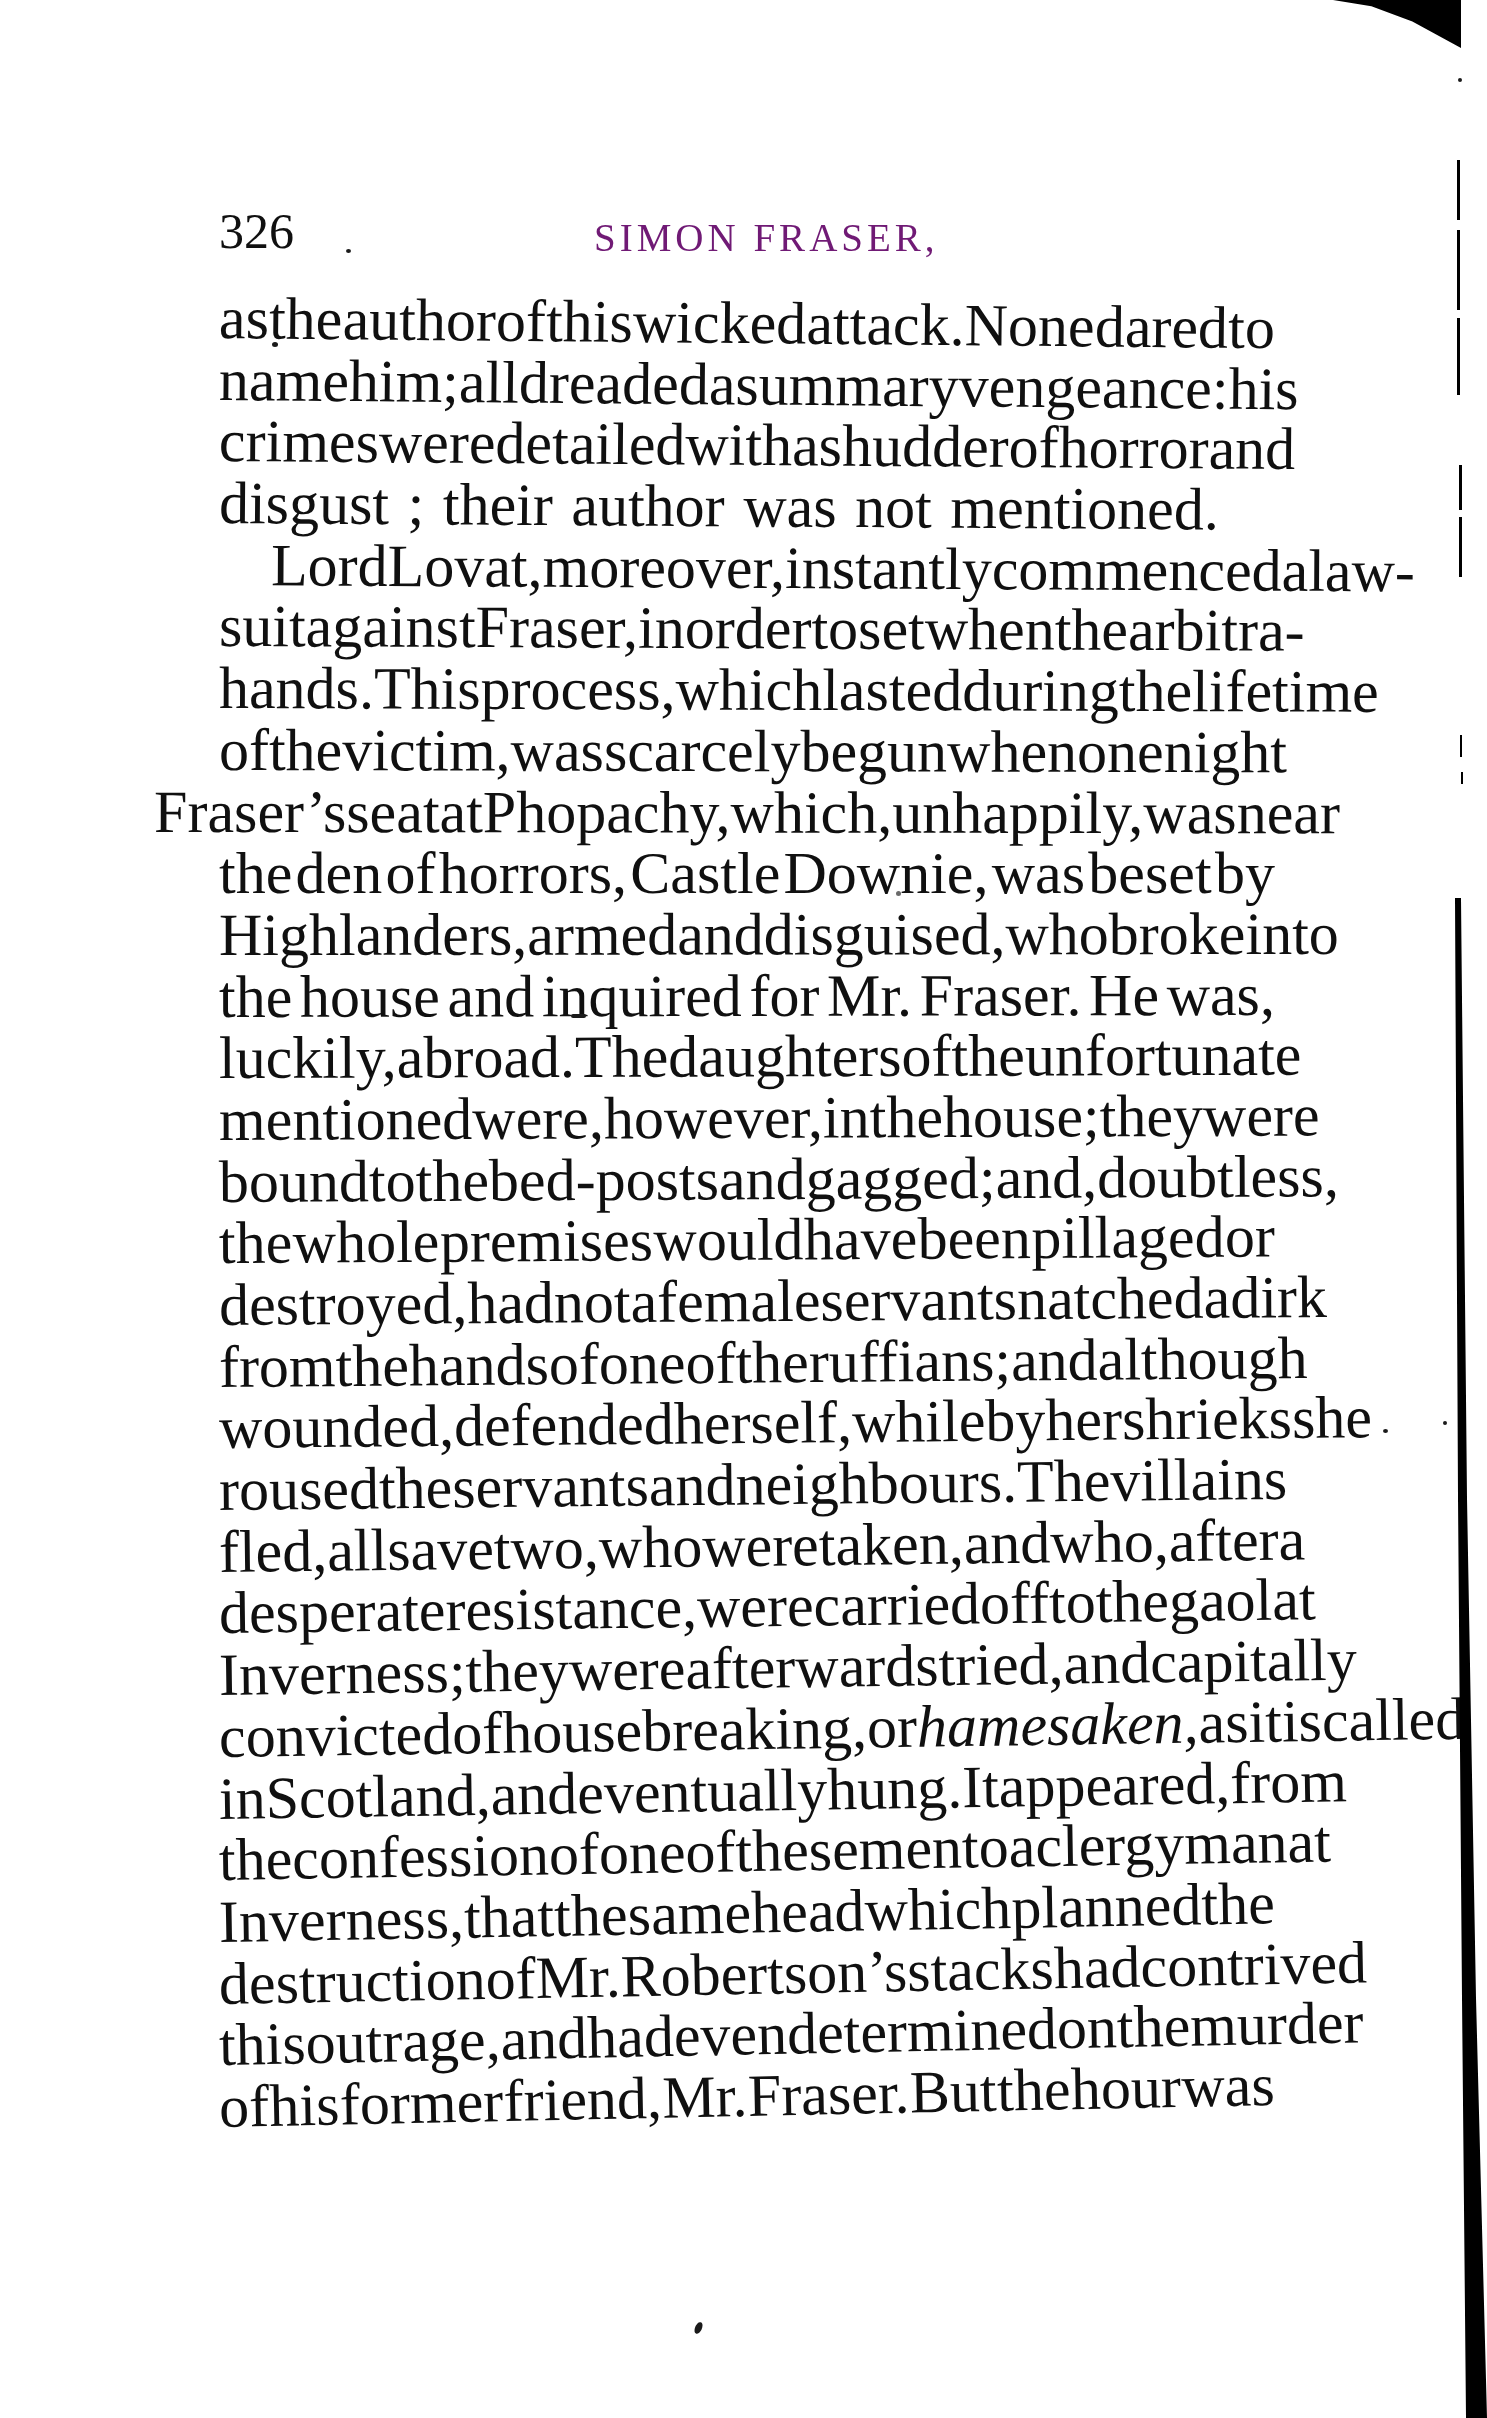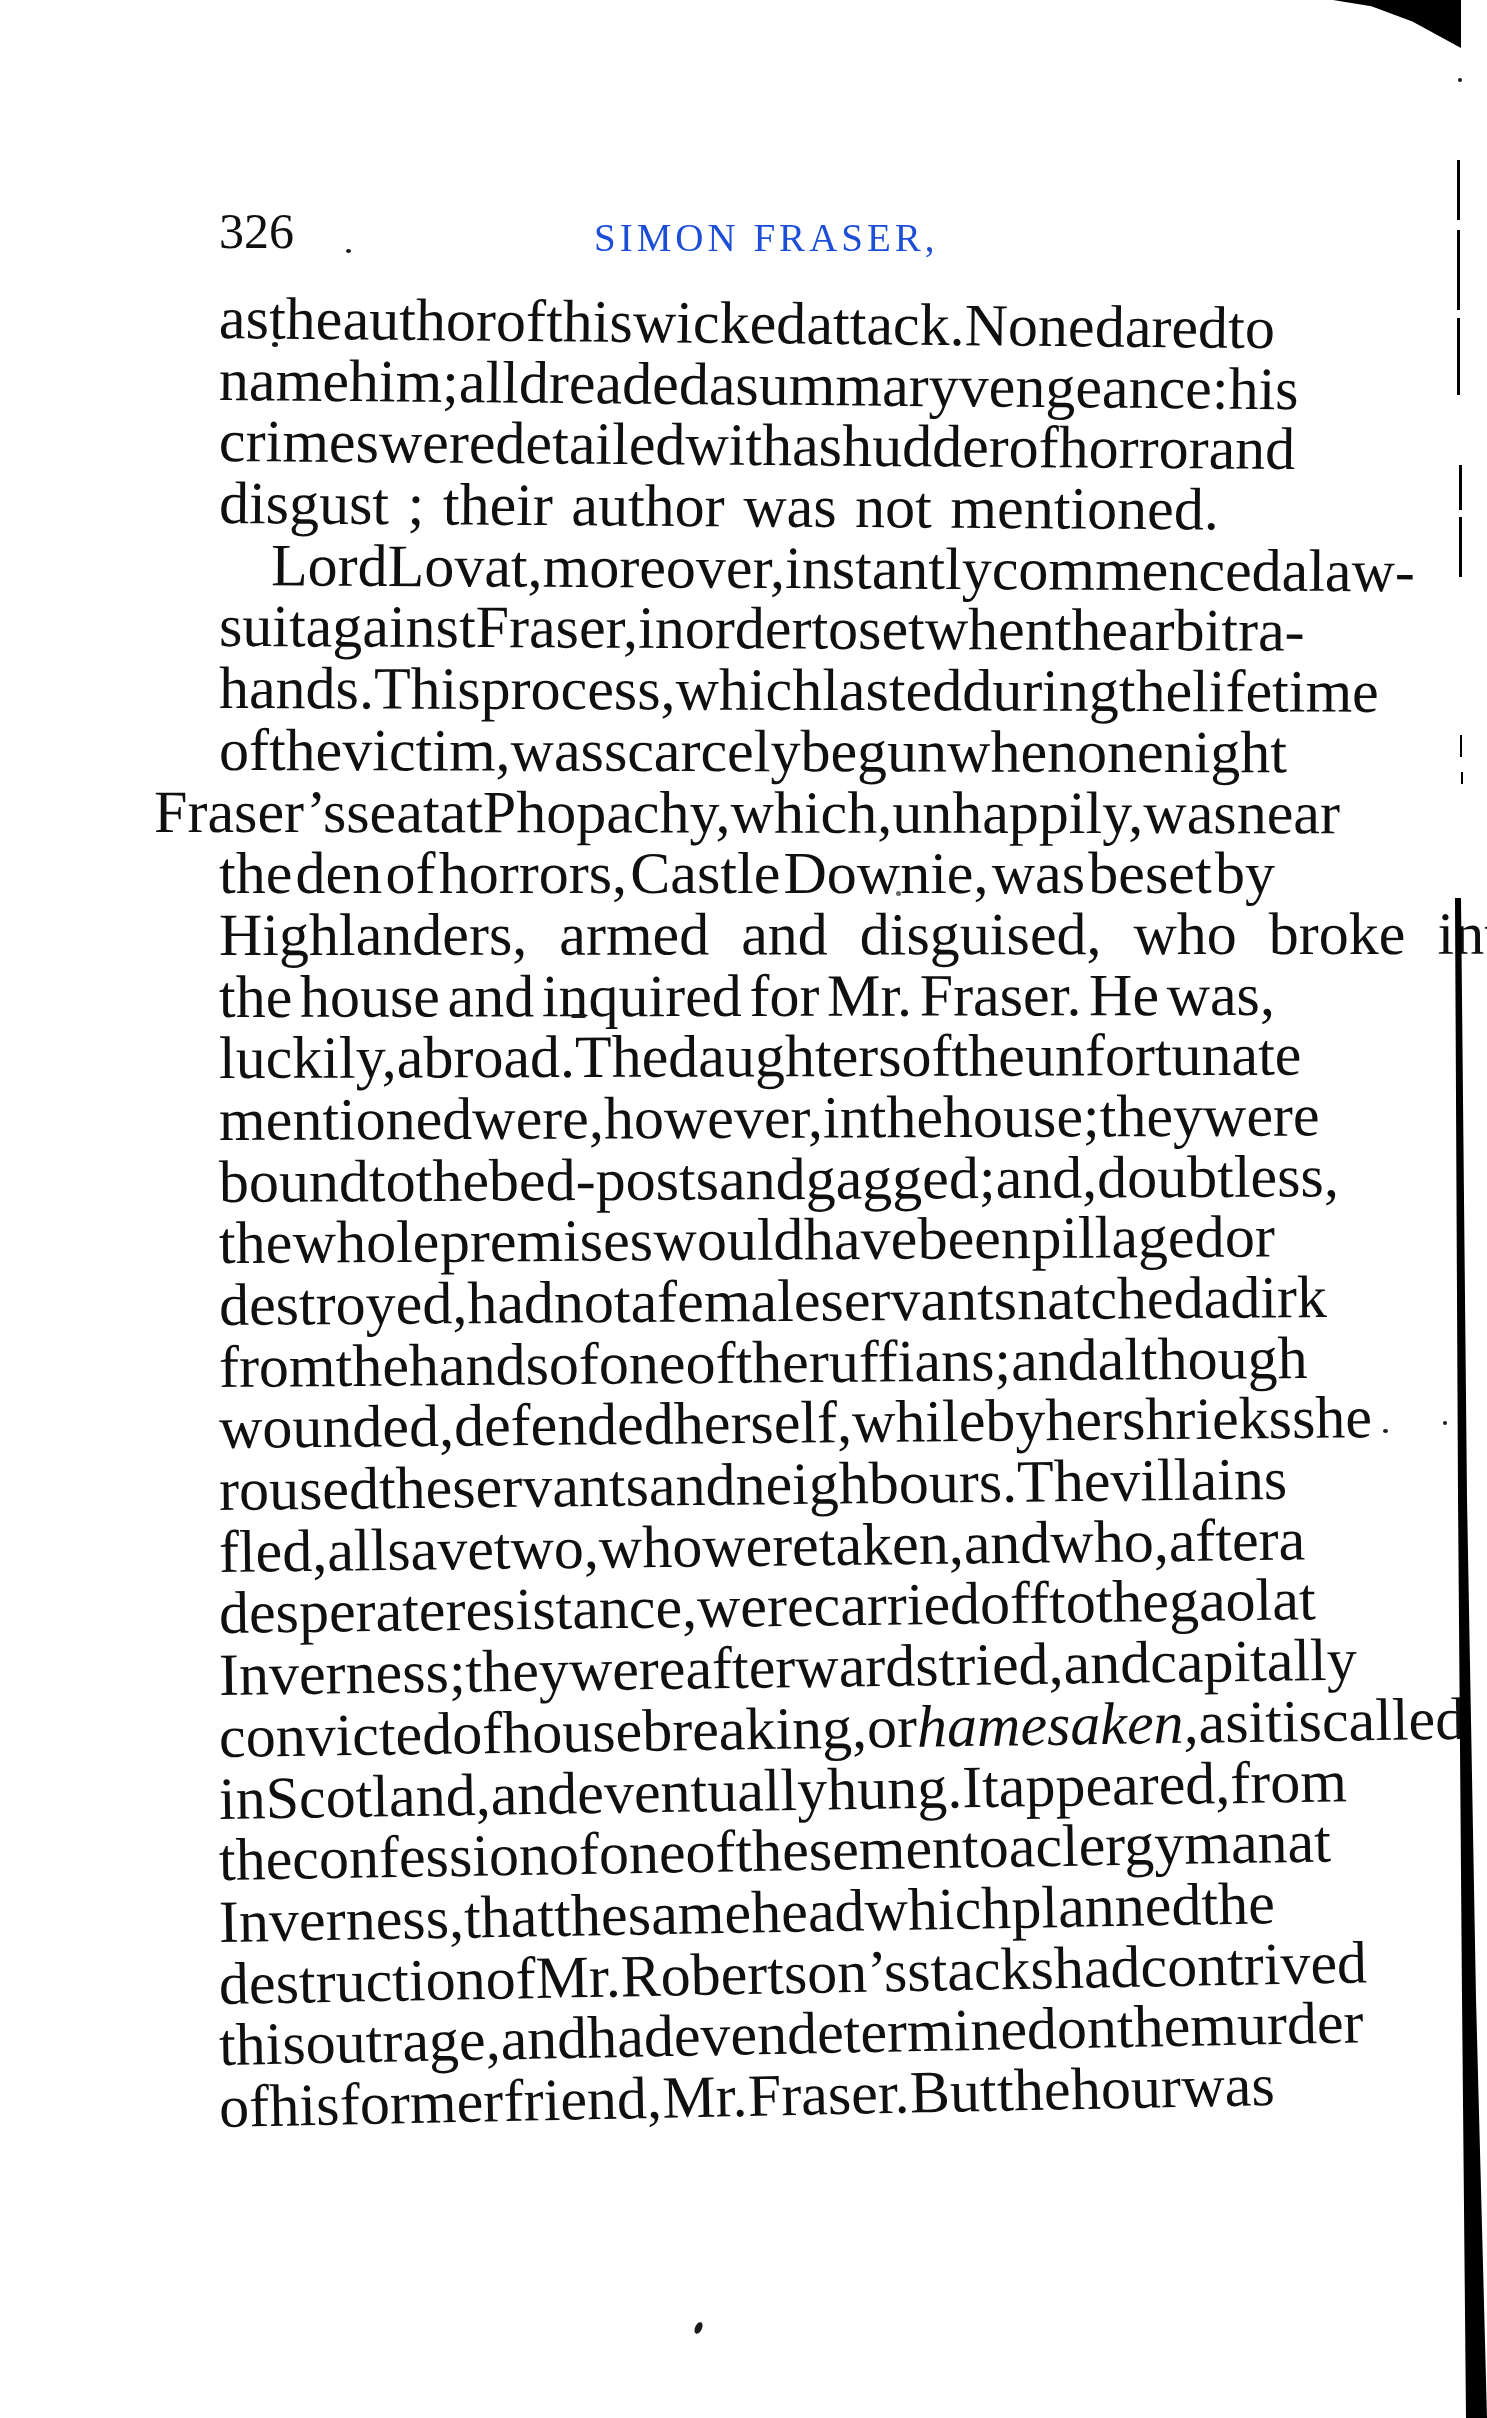--- a/index.html
+++ b/index.html
@@ -10,21 +10,21 @@
   }
   .page{position:absolute;inset:0;background:#ffffff;color:#121212;}
 
   
   .page-number{
     position:absolute;left:219px;top:201px;
     font-size:50px;line-height:60px;color:#101010;
   }
   .running-header{
     position:absolute;left:594px;top:213px;
-    font-size:39px;line-height:50px;letter-spacing:4px;color:#1d4ed8;
+    font-size:39px;line-height:50px;letter-spacing:4px;color:#701a75;
     white-space:nowrap;
   }
 
   
   .text-column{
     position:absolute;left:219px;top:288px;width:1056px;
     font-size:60px;color:#101010;
   }
   .line{
     height:61.7px;line-height:61.7px;white-space:nowrap;
@@ -167,21 +167,21 @@
         <span class="w">the</span>
         <span class="w">den</span>
         <span class="w">of</span>
         <span class="w">horrors,</span>
         <span class="w">Castle</span>
         <span class="w">Downie,</span>
         <span class="w">was</span>
         <span class="w">beset</span>
         <span class="w">by</span>
       </div>
-      <div class="line just" style="transform: rotate(-0.053deg); gap: 32px;">
+      <div class="line just" style="transform: rotate(-0.053deg);">
         <span class="w">Highlanders,</span>
         <span class="w">armed</span>
         <span class="w">and</span>
         <span class="w">disguised,</span>
         <span class="w">who</span>
         <span class="w">broke</span>
         <span class="w">into</span>
       </div>
       <div class="line just" style="transform: rotate(-0.113deg);">
         <span class="w">the</span>

